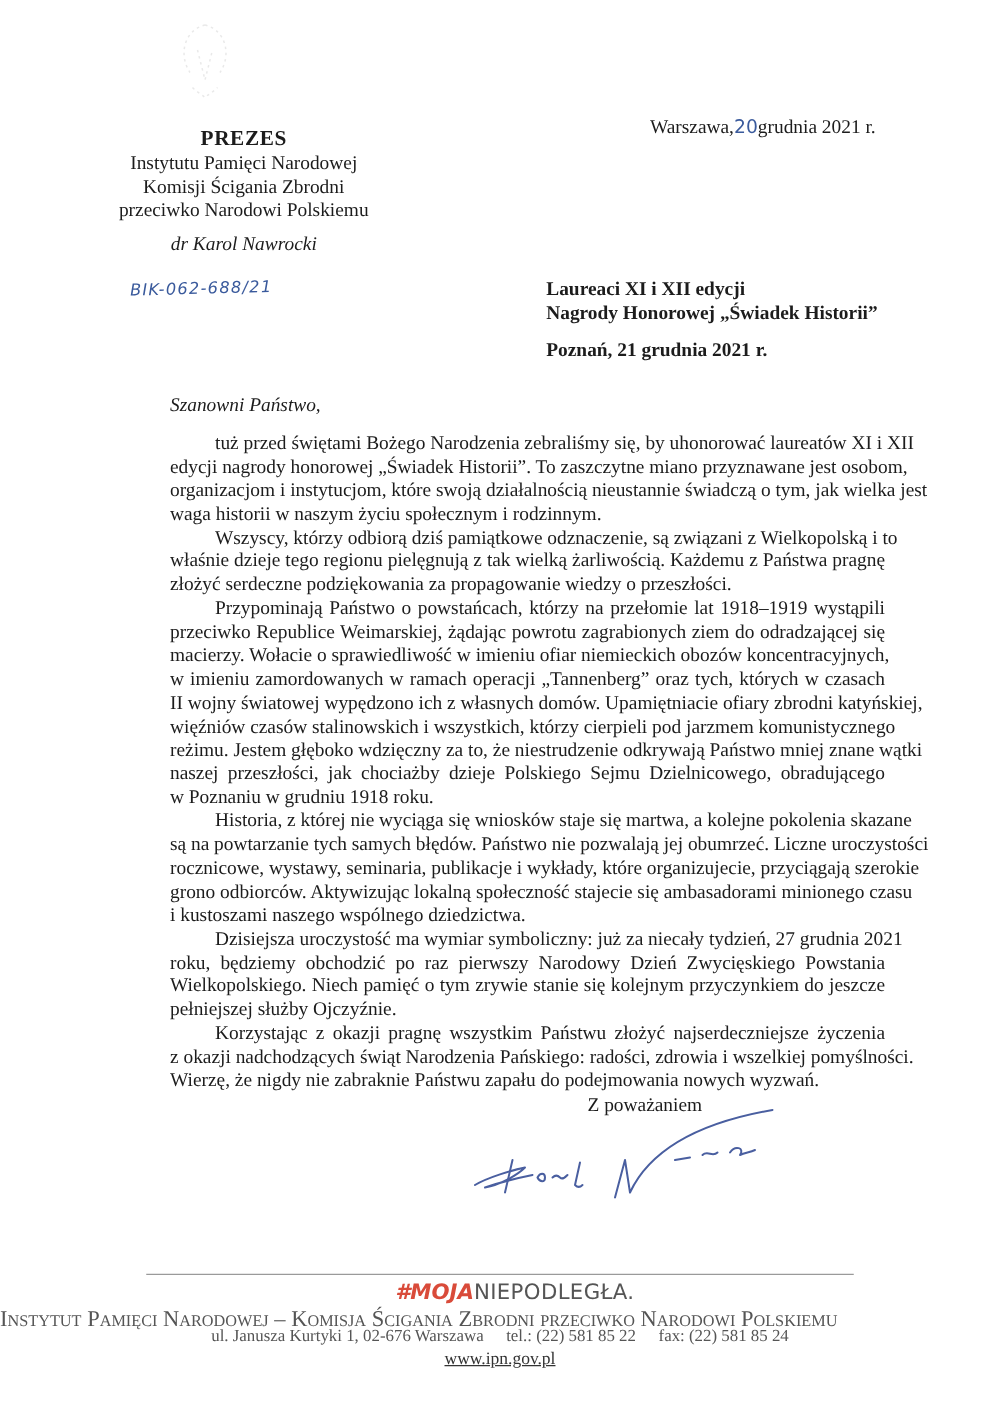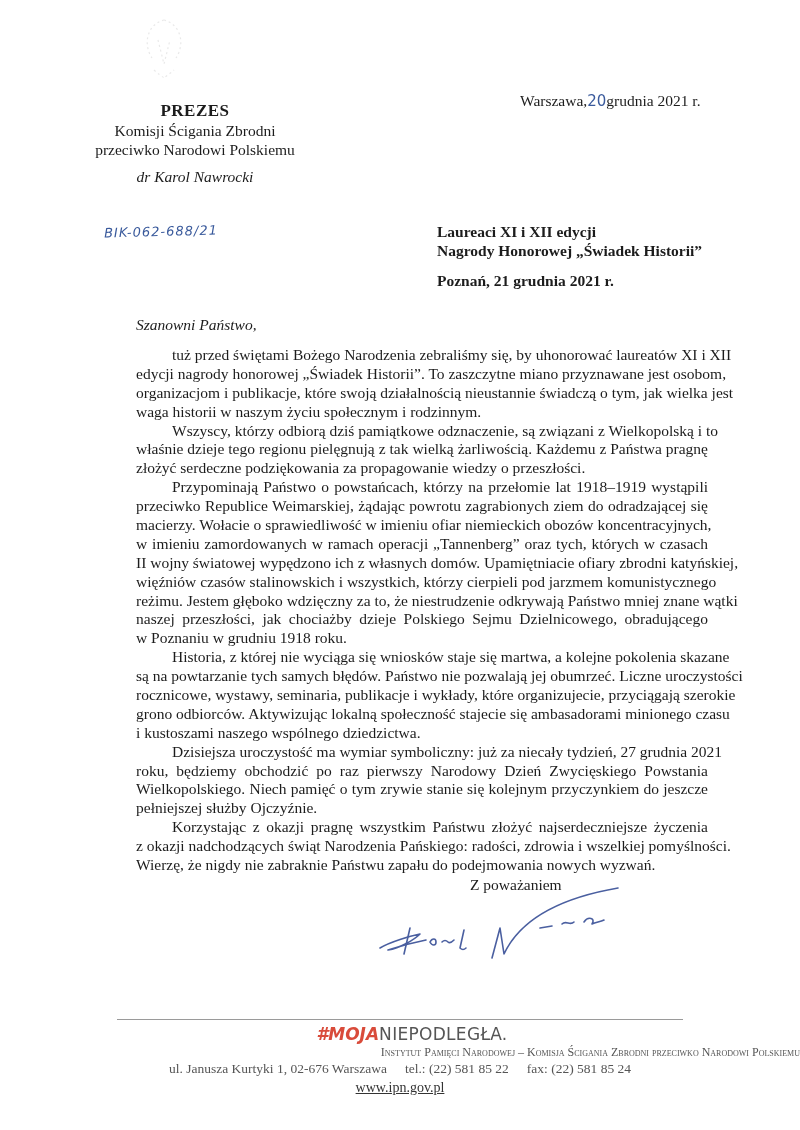--- a/index.html
+++ b/index.html
@@ -117,24 +117,24 @@
       color: #d94b3a;
       font-weight: bold;
       font-style: italic;
     }
     .footer-brand .np {
       color: #555555;
       letter-spacing: 0.3px;
     }
     .footer-inst {
       left: 0; top: 1045px; width: 800px;
-      text-align: right;
+      text-align: left;
       font-family: "Liberation Serif", serif;
       font-variant: small-caps;
-      font-size: 12px;
+      font-size: 18px;
       color: #555555;
       white-space: nowrap;
     }
     .footer-addr {
       left: 0; top: 1061px; width: 800px;
       text-align: center;
       font-family: "Liberation Serif", serif;
       font-size: 13.5px;
       color: #555555;
       white-space: nowrap;
@@ -157,20 +157,21 @@
   <g fill="none" stroke="#888" stroke-width="1.2" stroke-dasharray="2 3">
     <path d="M26 6 C18 8 12 14 10 22 C8 30 10 38 14 44"></path>
     <path d="M26 6 C34 8 40 14 42 22 C44 30 42 38 38 44"></path>
     <path d="M20 26 C22 34 24 42 26 50 C28 42 30 34 32 26"></path>
     <path d="M16 56 C20 60 24 62 26 64 C28 62 32 60 36 56"></path>
   </g>
 </svg>
 
 <div class="abs sender">
   <div class="title">PREZES</div>
+  <div class="line">Instytutu Pamięci Narodowej</div>
   <div class="line">Komisji Ścigania Zbrodni</div>
   <div class="line">przeciwko Narodowi Polskiemu</div>
   <div class="name">dr Karol Nawrocki</div>
 </div>
 
 <div class="abs refnum">BIK-062-688/21</div>
 
 <div class="abs dateline">
   <span>Warszawa,</span><span class="hand">20</span><span>grudnia 2021 r.</span>
 </div>
@@ -180,21 +181,21 @@
   <div>Nagrody Honorowej „Świadek Historii”</div>
 </div>
 <div class="abs place-date">Poznań, 21 grudnia 2021 r.</div>
 
 <div class="abs salutation">Szanowni Państwo,</div>
 
 <div class="abs body">
   <div>
     <span class="ln indent">tuż przed świętami Bożego Narodzenia zebraliśmy się, by uhonorować laureatów XI i XII</span>
     <span class="ln">edycji nagrody honorowej „Świadek Historii”. To zaszczytne miano przyznawane jest osobom,</span>
-    <span class="ln">organizacjom  i publikacje, które swoją działalnością nieustannie świadczą o tym, jak wielka jest</span>
+    <span class="ln">organizacjom  i instytucjom, które swoją działalnością nieustannie świadczą o tym, jak wielka jest</span>
     <span class="ln last">waga historii w naszym życiu społecznym i rodzinnym.</span>
   </div>
   <div>
     <span class="ln indent">Wszyscy, którzy odbiorą dziś pamiątkowe odznaczenie, są związani z Wielkopolską i to</span>
     <span class="ln">właśnie dzieje tego regionu pielęgnują z tak wielką żarliwością. Każdemu z Państwa pragnę</span>
     <span class="ln last">złożyć serdeczne podziękowania za propagowanie wiedzy o przeszłości.</span>
   </div>
   <div>
     <span class="ln indent">Przypominają Państwo o powstańcach, którzy na przełomie lat 1918–1919 wystąpili</span>
     <span class="ln">przeciwko Republice Weimarskiej, żądając powrotu zagrabionych ziem do odradzającej się</span>

